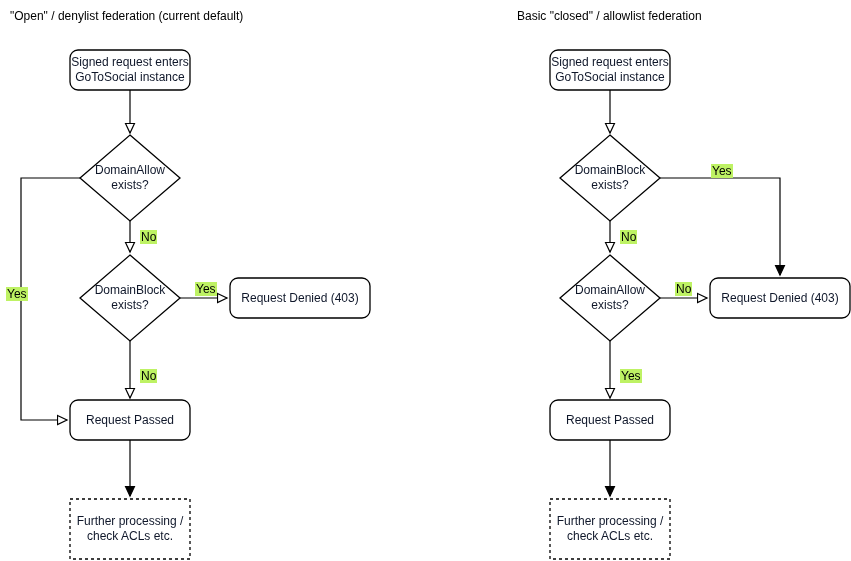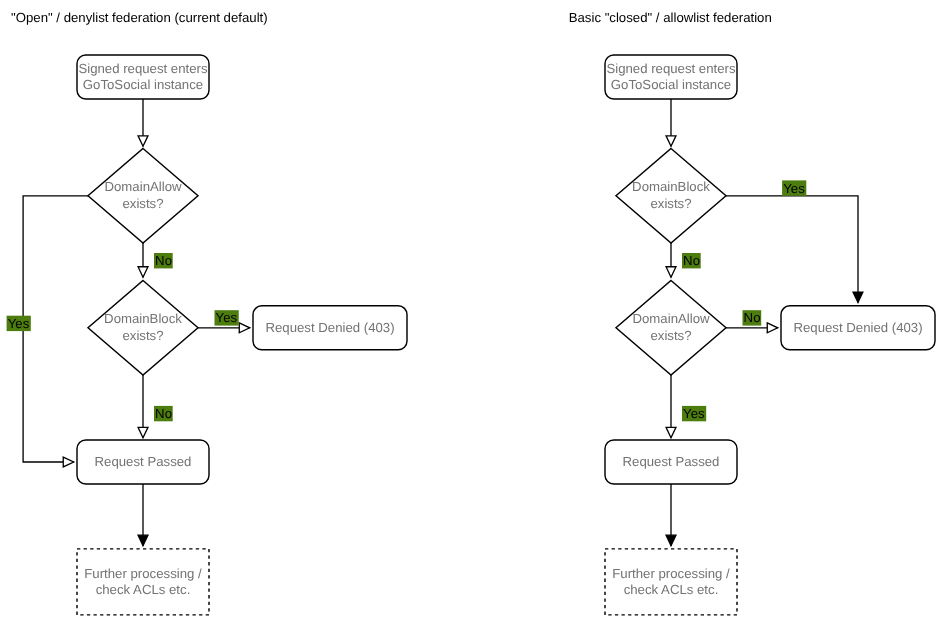--- a/index.html
+++ b/index.html
@@ -35,29 +35,29 @@
   }
   .lbl {
     position: absolute;
     display: flex;
     align-items: center;
     justify-content: center;
     text-align: center;
     white-space: pre-line;
     font-size: 12px;
     line-height: 15px;
-    color: #737373;
+    color: #0f172a;
     pointer-events: none;
   }
   .edge-lbl {
     position: absolute;
     font-size: 12px;
     line-height: 14px;
     color: #000000;
-    background: #4d7c0f;
+    background: #bef264;
     padding: 0 1px;
     white-space: nowrap;
   }
   .chart-title {
     position: absolute;
     font-size: 12px;
     line-height: 14px;
     color: #000000;
     white-space: nowrap;
   }

